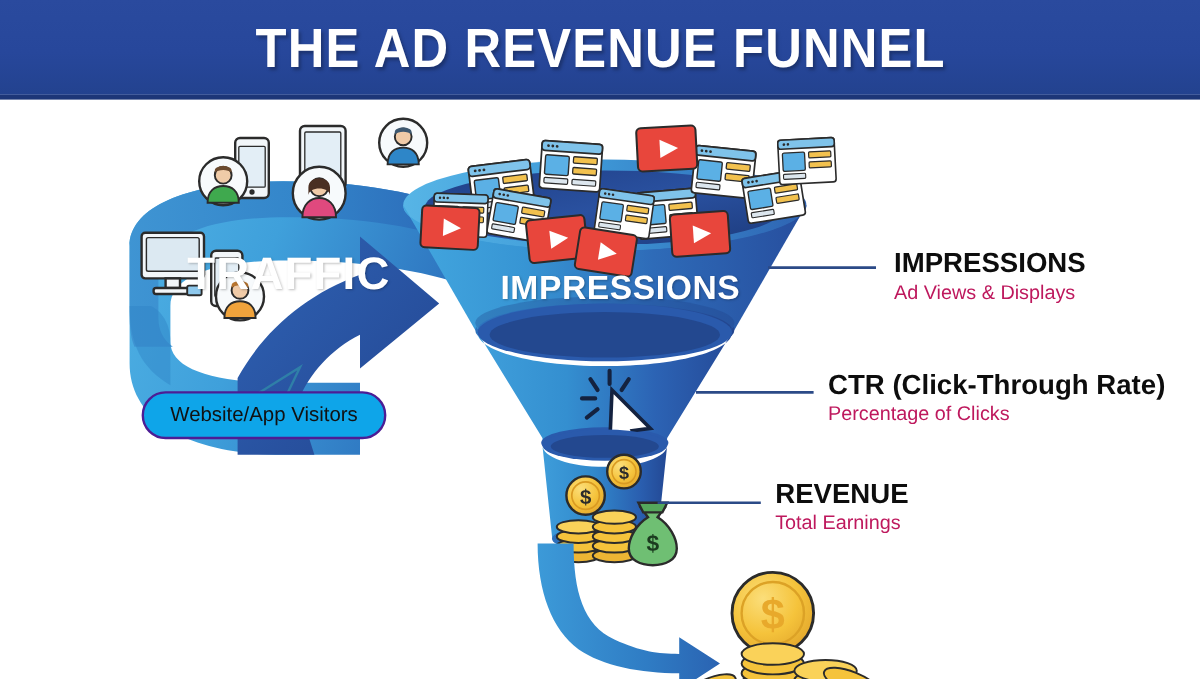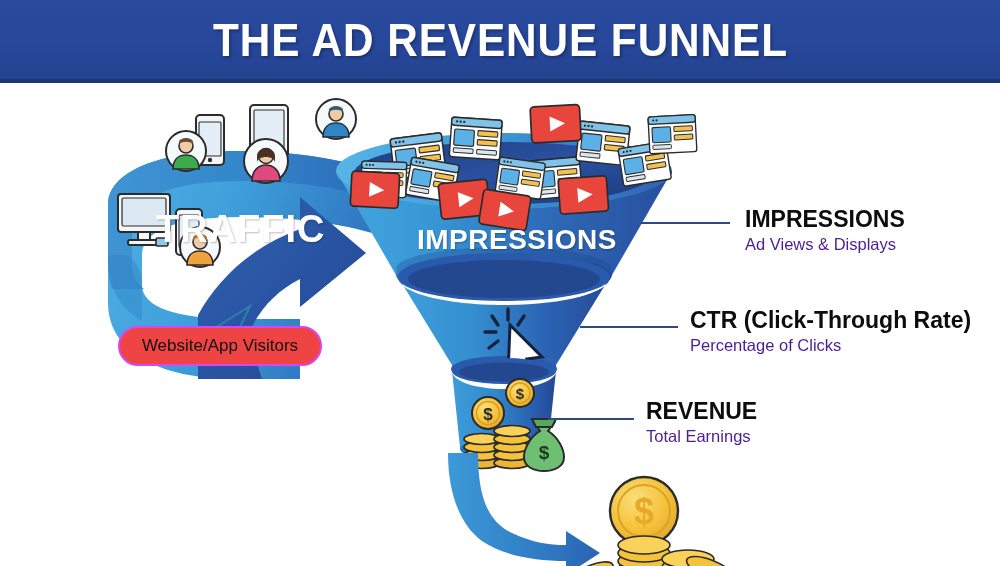--- a/index.html
+++ b/index.html
@@ -35,33 +35,33 @@
 
   
   .art{position:absolute;left:0;top:79px;width:1000px;height:487px;}
 
   
   .lbl{position:absolute;}
   .lbl .t{
     font-size:23px;font-weight:bold;color:#0d0d0d;white-space:nowrap;line-height:1.12;
   }
   .lbl .s{
-    font-size:16.5px;color:#4c1d95;white-space:nowrap;line-height:1.2;margin-top:2px;
+    font-size:16.5px;color:#be185d;white-space:nowrap;line-height:1.2;margin-top:2px;
   }
   #lbl-impressions{left:745px;top:207px;}
   #lbl-ctr{left:690px;top:308px;}
   #lbl-revenue{left:646px;top:399px;}
 
   
   #callout{
     position:absolute;left:118px;top:326px;
     width:200px;height:36px;
-    border:2px solid #d946ef;
+    border:2px solid #4c1d95;
     border-radius:20px;
-    background:#ef4444;
+    background:#0ea5e9;
     display:flex;align-items:center;justify-content:center;
   }
   #callout span{font-size:17px;color:#111;white-space:nowrap;}
 
   
   .funnel-word{
     position:absolute;color:#ffffff;font-weight:bold;white-space:nowrap;
     text-shadow:1px 1px 2px rgba(0,0,0,.25);
   }
   #word-traffic{left:156px;top:208px;font-size:38px;letter-spacing:1px;}

